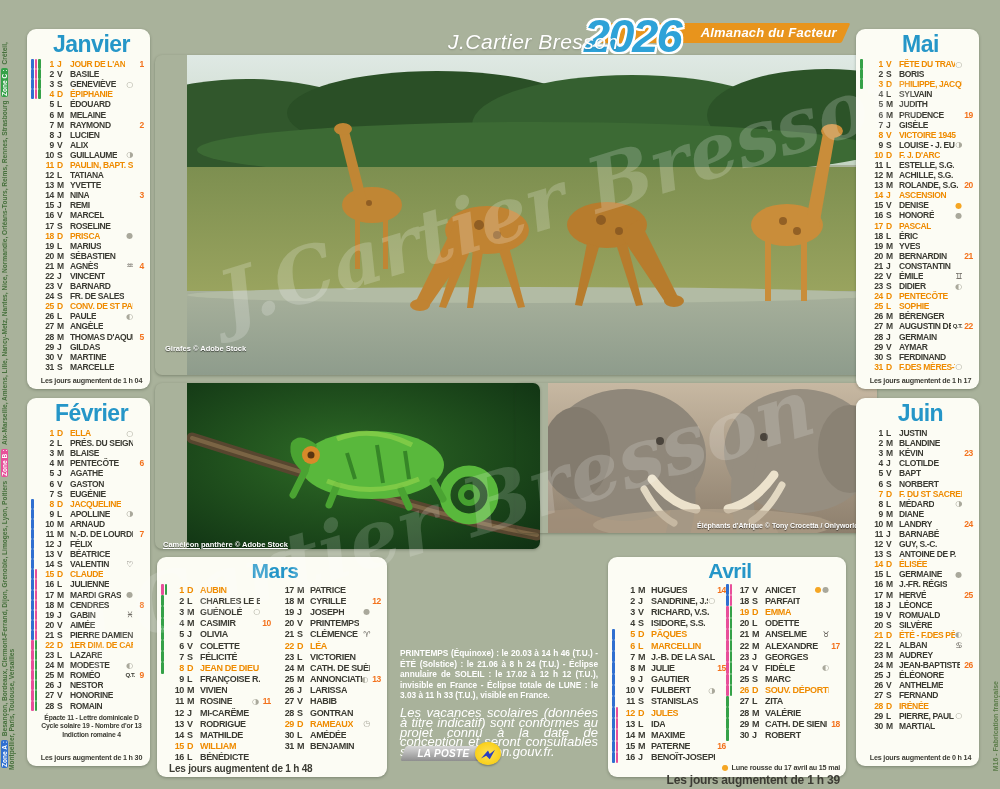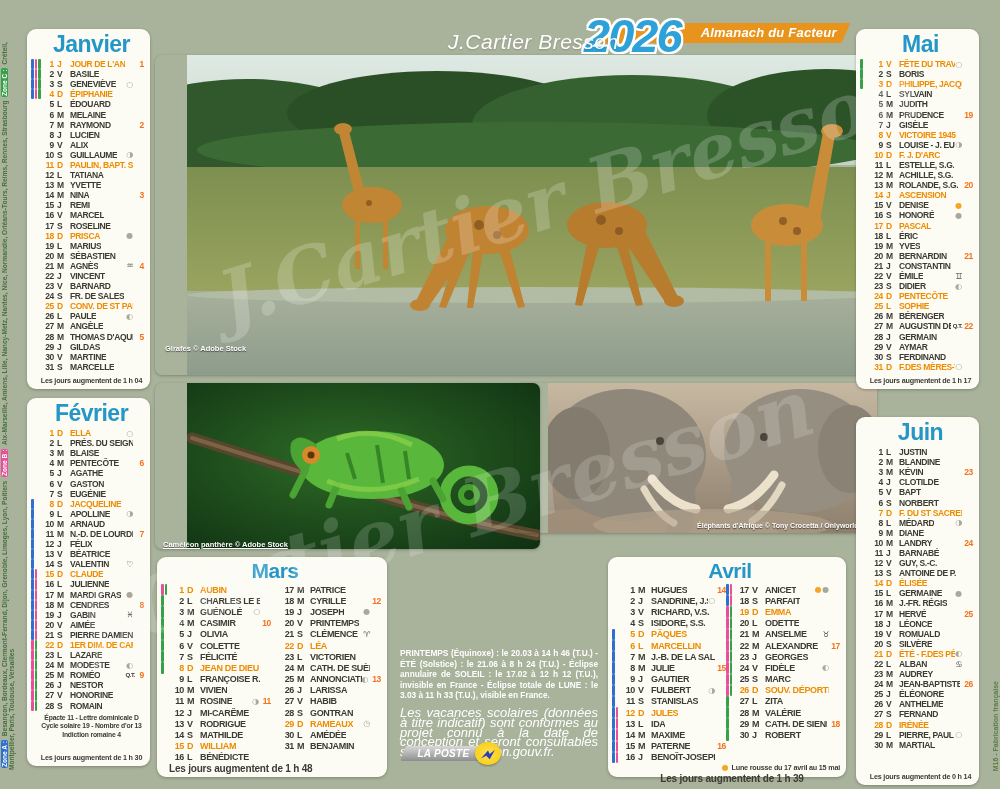--- a/index.html
+++ b/index.html
@@ -34,21 +34,21 @@
   .bar-p{background:#e84f9a;}
   .bar-g{background:#35a148;}
   .foot{margin-top:auto;text-align:center;font-size:7.2px;font-weight:600;color:#3c3c34;
         letter-spacing:-.2px;padding-top:2px;}
   .epacte{margin-top:3px;text-align:center;font-size:6.8px;line-height:8.6px;
           font-weight:600;color:#3c3c34;letter-spacing:-.2px;}
   .cols{display:flex;gap:8px;}
   .col{flex:1 1 0;min-width:0;}
   .apr-note{display:flex;justify-content:flex-end;align-items:center;gap:3px;
             font-size:7.2px;font-weight:600;color:#3c3c34;margin-top:auto;letter-spacing:-.2px;}
-  .apr-foot{text-align:center;font-size:10px;font-weight:600;color:#3c3c34;
+  .apr-foot{text-align:right;font-size:12px;font-weight:600;color:#3c3c34;
             padding:1px 0 0 4px;letter-spacing:-.2px;}
   .mars-foot{margin-top:auto;text-align:left;font-size:10px;font-weight:700;color:#3c3c34;letter-spacing:-.2px;}
 
   
   .brand{position:absolute;left:448px;top:30px;z-index:22;color:#fff;font-size:21px;
          font-style:italic;letter-spacing:.5px;text-shadow:0 1px 2px rgba(0,0,0,.18);}
   .banner{position:absolute;left:600px;top:23px;width:246px;height:20px;background:#e8941c;
           transform:skewX(-24deg);z-index:20;border-radius:2px;}
   .banner span{display:block;transform:skewX(24deg);text-align:right;padding:2px 10px 0 0;
           color:#fff;font-size:13px;font-weight:bold;font-style:italic;letter-spacing:.2px;}
@@ -1271,21 +1271,21 @@
           <span class="rt">
             <span class="dicon icon-moon">○</span>
           </span>
           <span class="tag"></span>
           <span class="wk"></span>
         </div>
       </div>
     <div class="foot">Les jours augmentent de 1 h 17</div>
   </div>
 
-  <div class="panel" style="left:856px;top:398px;width:123px;height:368px;margin-top:19px;">
+  <div class="panel" style="left:856px;top:398px;width:123px;height:368px;">
     <h2>Juin</h2>
     <div class="days">
 
         <div class="drow">
           <span class="bars"></span>
           <span class="dn">1</span>
           <span class="dw">L</span>
           <span class="nm">JUSTIN</span>
           <span class="rt"></span>
           <span class="tag"></span>

